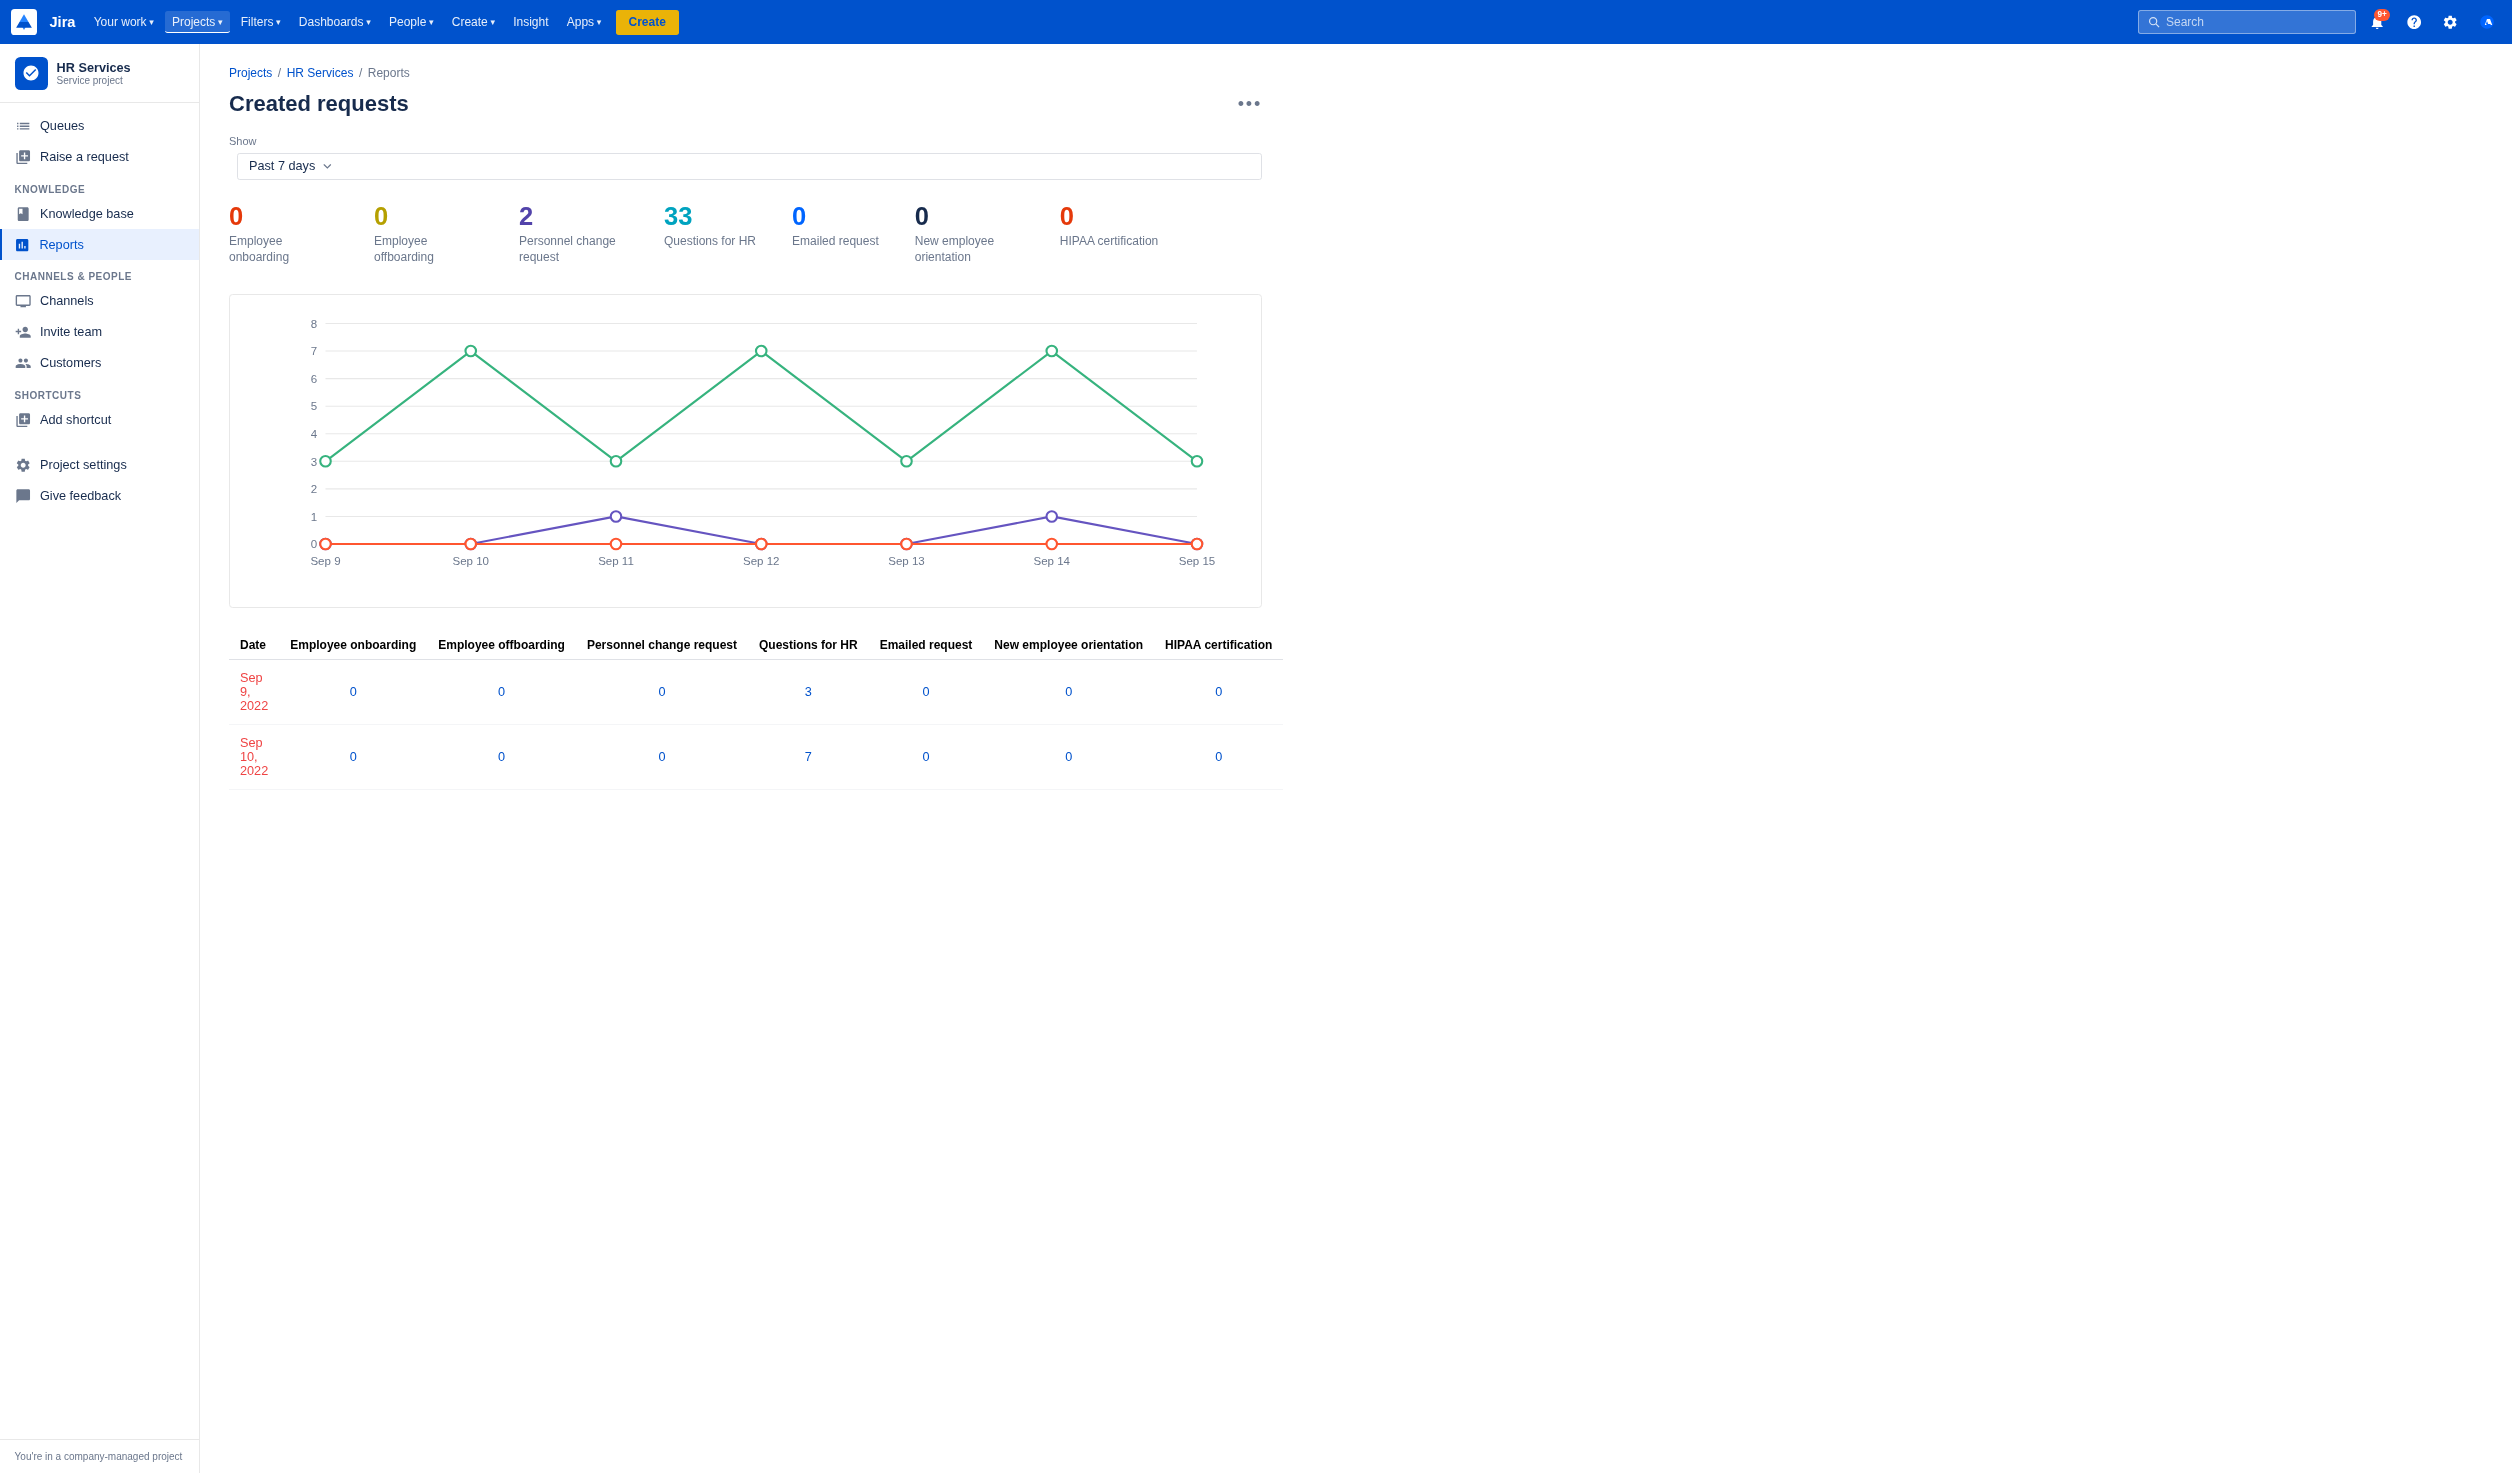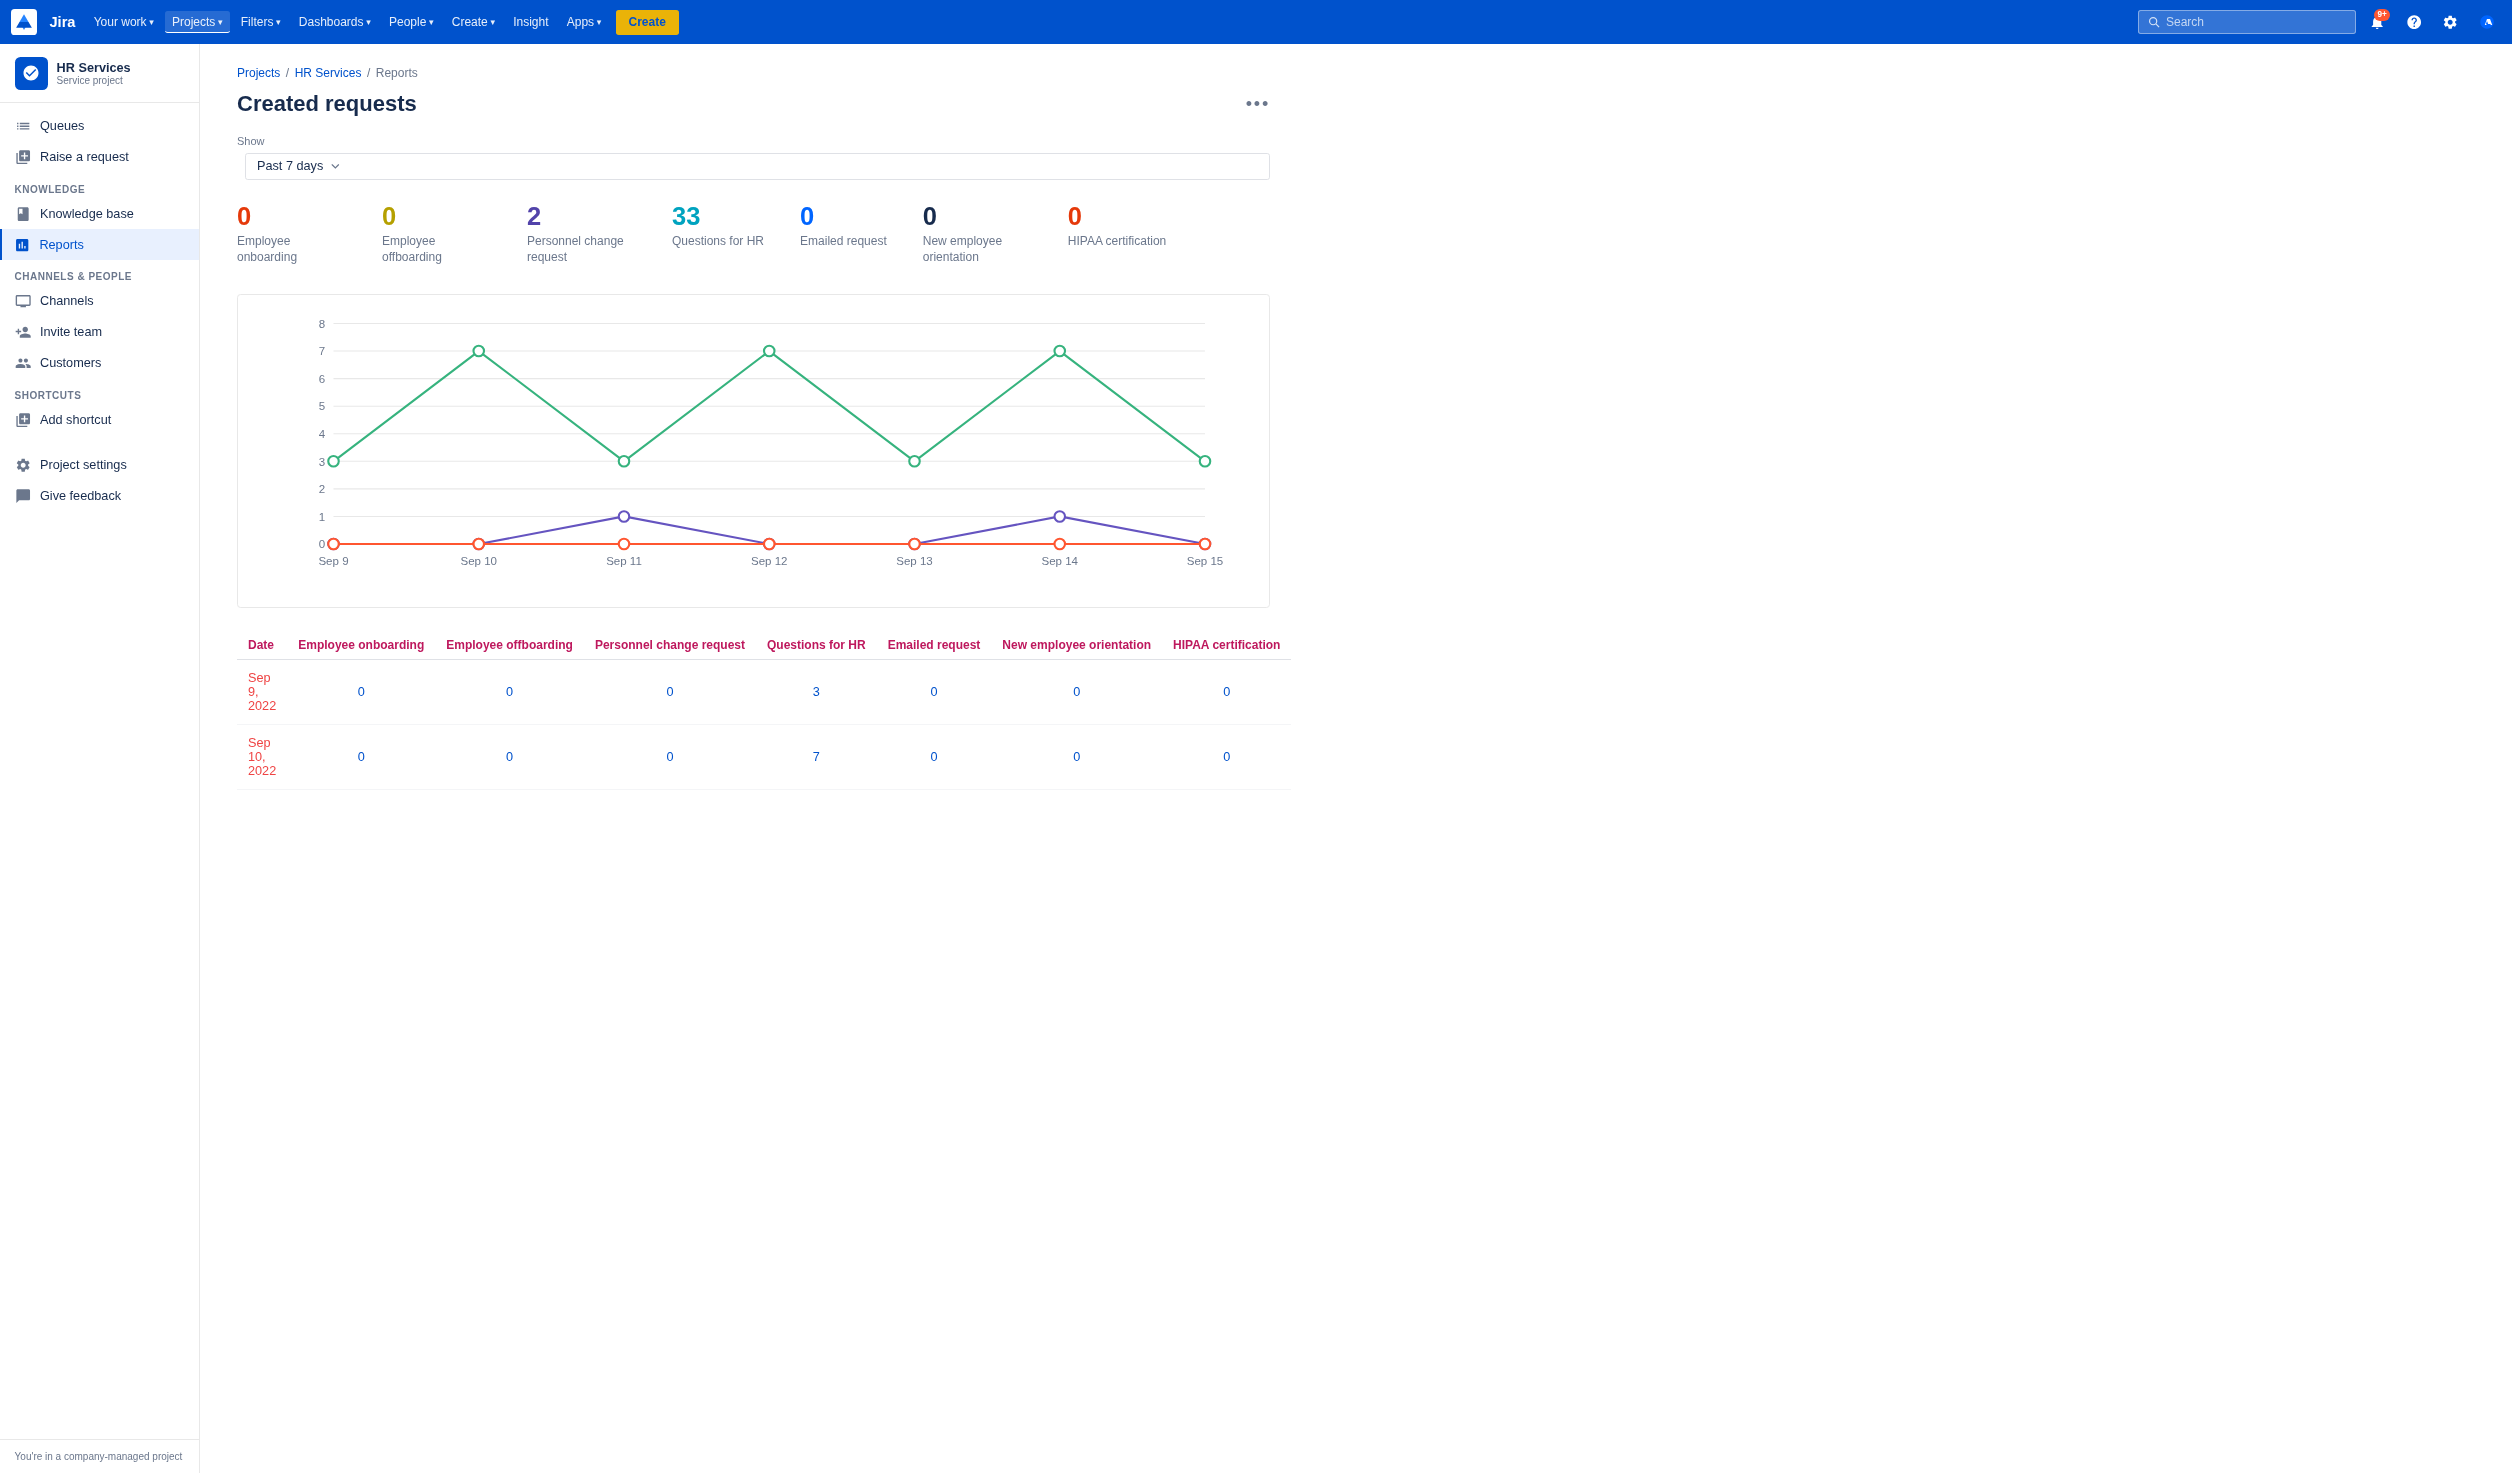--- a/index.html
+++ b/index.html
@@ -14,21 +14,21 @@
     .nav-item { color: rgba(255,255,255,0.9); font-size: 12px; padding: 3.6px 7.3px; border-radius: 2.7px; cursor: pointer; display: flex; align-items: center; gap: 2.7px; white-space: nowrap; }
     .nav-item .caret { font-size: 9px; }
     .create-btn { background: #eab308; color: #0052cc; font-weight: 600; font-size: 12px; padding: 5.5px 12.7px; border-radius: 2.7px; cursor: pointer; margin-left: 3.6px; border: none; }
     .topnav-right { margin-left: auto; display: flex; align-items: center; gap: 7.3px; }
     .search-box { background: rgba(255,255,255,0.2); border: 0.9px solid rgba(255,255,255,0.4); border-radius: 2.7px; display: flex; align-items: center; gap: 5.5px; padding: 3.6px 9px; color: rgba(255,255,255,0.8); font-size: 12px; width: 218px; cursor: text; }
     .search-box svg { width: 12.7px; height: 12.7px; fill: rgba(255,255,255,0.8); }
     .topnav-icon-btn { color: #fff; cursor: pointer; width: 29px; height: 29px; display: flex; align-items: center; justify-content: center; border-radius: 50%; position: relative; }
     .badge { position: absolute; top: 1.8px; right: 1.8px; background: #ff5630; color: #fff; font-size: 8.2px; font-weight: 700; border-radius: 7.3px; padding: 0.9px 3.6px; line-height: 1.2; }
 
     
-    .app-body { display: flex; flex: 1; overflow: hidden; gap: 8px; }
+    .app-body { display: flex; flex: 1; overflow: hidden; }
 
     
     .sidebar { width: 200px; background: #fff; border-right: 0.9px solid #e8e8e8; display: flex; flex-direction: column; overflow-y: auto; flex-shrink: 0; }
     .sidebar-project { padding: 12.7px 14.6px; display: flex; align-items: center; gap: 9px; border-bottom: 0.9px solid #e8e8e8; }
     .sidebar-project-icon { width: 33px; height: 33px; background: #0052cc; border-radius: 5.5px; display: flex; align-items: center; justify-content: center; color: #fff; font-size: 14.6px; flex-shrink: 0; }
     .sidebar-project-info { }
     .sidebar-project-name { font-weight: 600; font-size: 12.7px; color: #172b4d; }
     .sidebar-project-type { font-size: 10px; color: #6b778c; }
     .sidebar-nav { flex: 1; padding: 7.3px 0; }
     .sidebar-section-label { font-size: 10px; font-weight: 600; color: #6b778c; text-transform: uppercase; letter-spacing: 0.05em; padding: 11px 14.6px 3.6px; }
@@ -58,21 +58,21 @@
     .stat-item { display: flex; flex-direction: column; gap: 3.6px; }
     .stat-value { font-size: 25.5px; font-weight: 600; }
     .stat-label { font-size: 12px; color: #6b778c; max-width: 109px; line-height: 1.3; }
 
     
     .chart-container { border: 0.9px solid #e8e8e8; border-radius: 3.6px; padding: 18px; margin-bottom: 22px; }
     .chart-svg { width: 100%; height: 273px; }
 
     
     .data-table { width: 100%; border-collapse: collapse; }
-    .data-table th { text-align: left; padding: 7.3px 11px; font-size: 12px; font-weight: 600; color: #be185d; border-bottom: 1.8px solid #dfe1e6; white-space: nowrap; }
+    .data-table th { text-align: left; padding: 7.3px 11px; font-size: 12px; font-weight: 600; color: #000000; border-bottom: 1.8px solid #dfe1e6; white-space: nowrap; }
     .data-table td { padding: 11px 11px; font-size: 12.7px; border-bottom: 0.9px solid #f4f5f7; }
     .data-table td.num { color: #0052cc; font-weight: 500; text-align: center; }
     .data-table td.date { color: #ef4444; }
     .data-table th.num { text-align: center; }
   </style>
 </head>
 <body>
 
 <nav class="topnav">
   <div class="topnav-grid">

